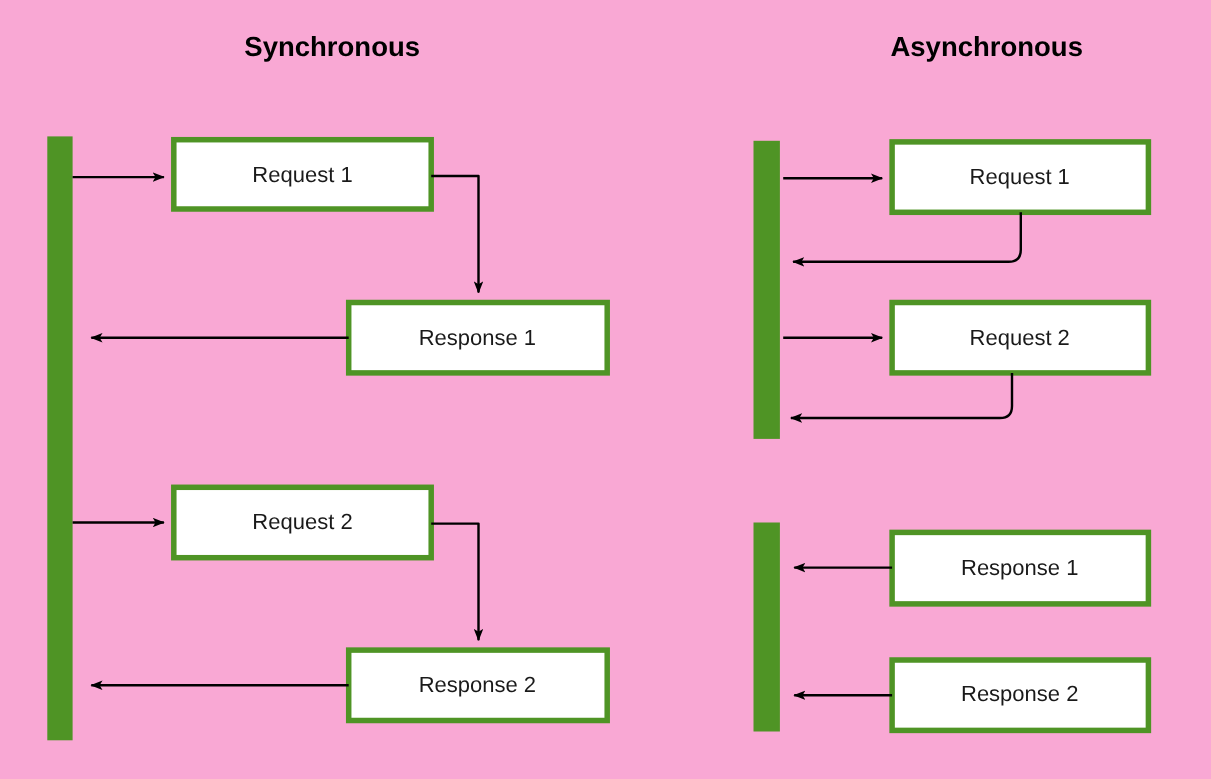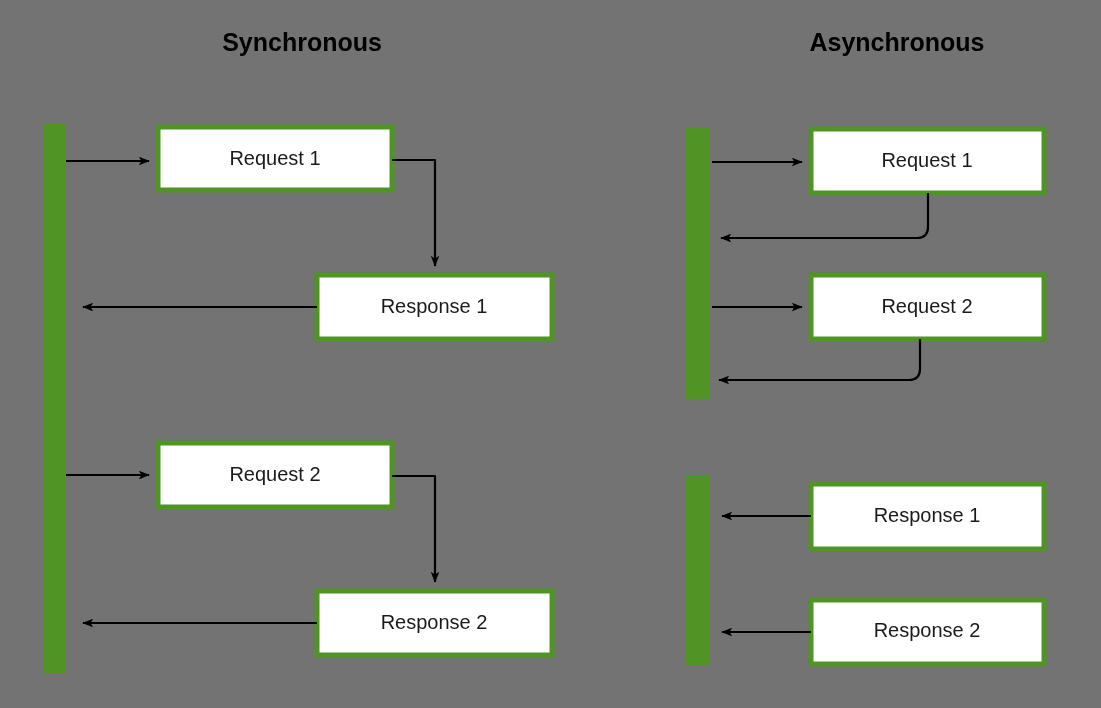--- a/index.html
+++ b/index.html
@@ -10,21 +10,21 @@
   body {
     width: 1101px;
     height: 708px;
     font-family: "Liberation Sans", sans-serif;
     overflow: hidden;
   }
   #diagram-root {
     position: relative;
     width: 1101px;
     height: 708px;
-    background: #737373;
+    background: #f9a8d4;
   }
   svg.canvas {
     position: absolute;
     left: 0;
     top: 0;
     width: 1101px;
     height: 708px;
     display: block;
   }
   .panel-title {

